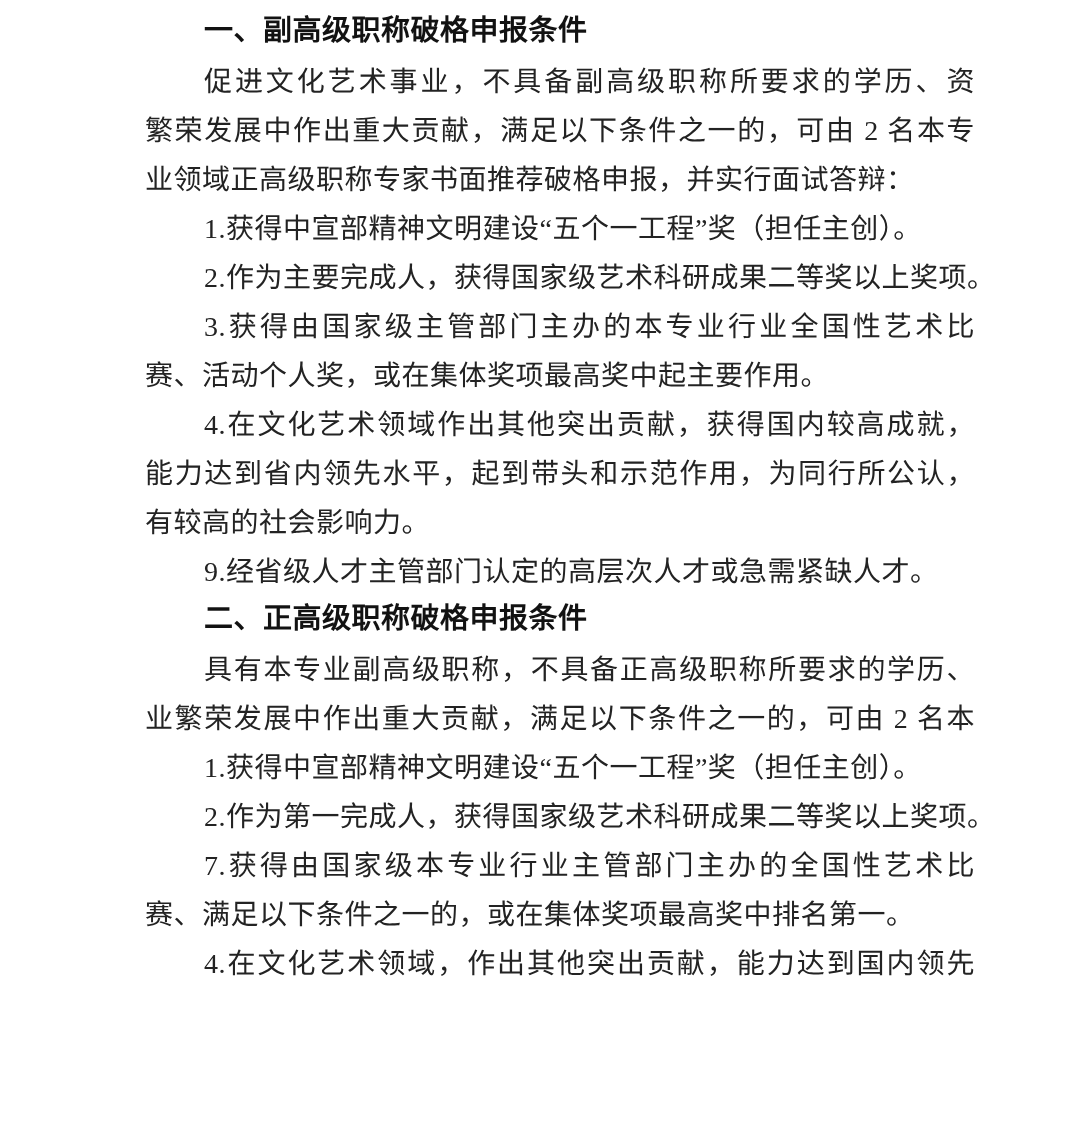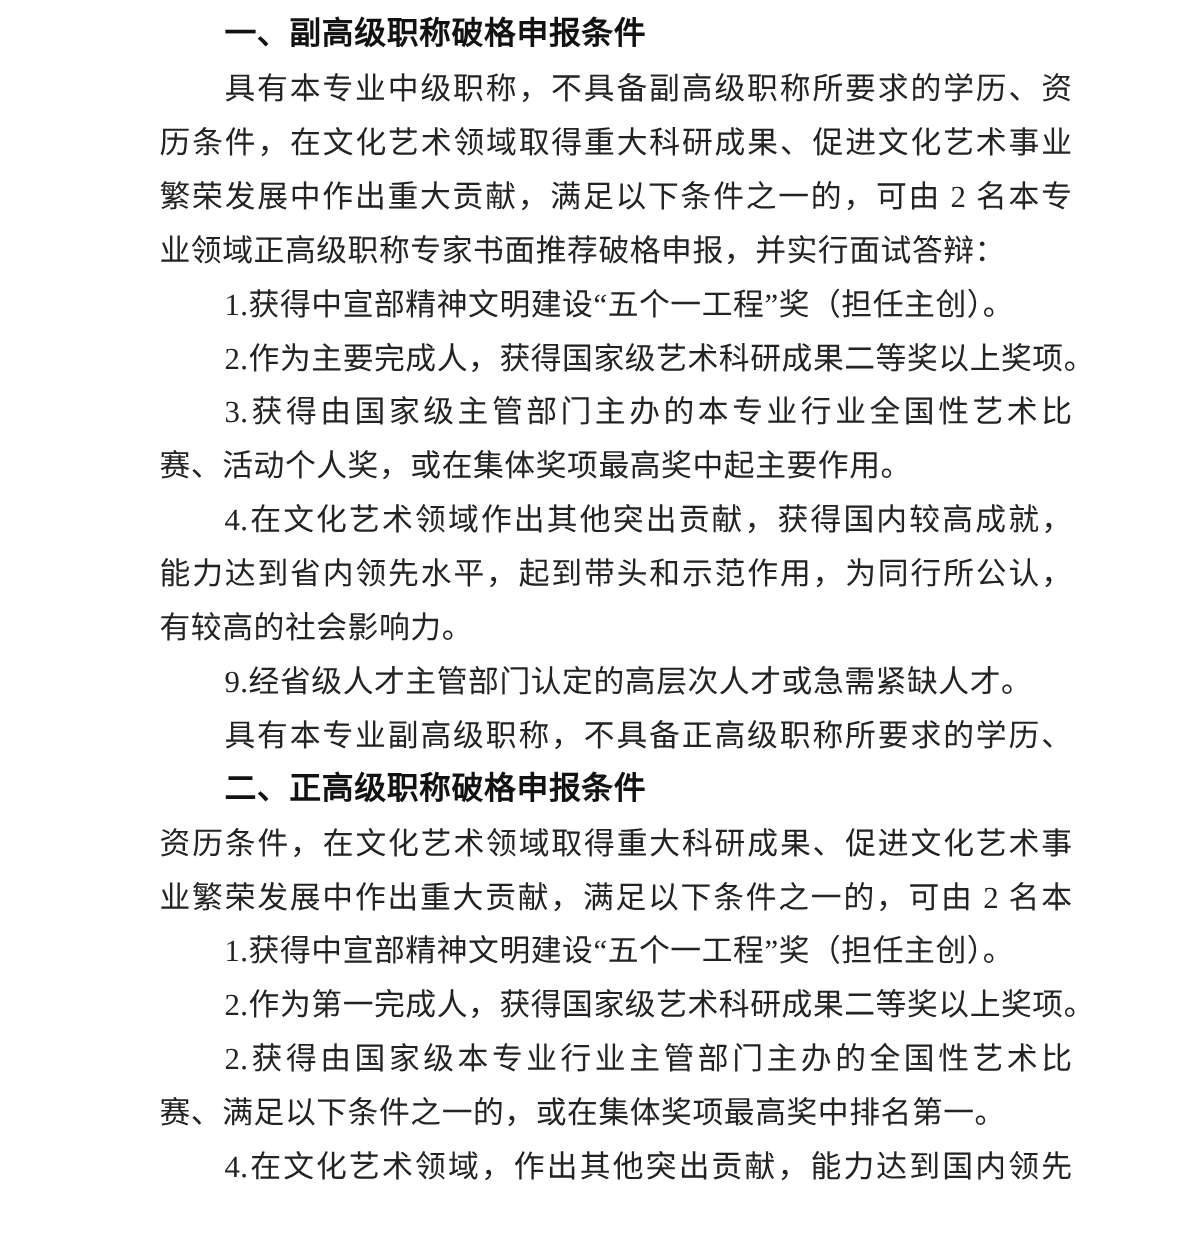--- a/index.html
+++ b/index.html
@@ -44,46 +44,44 @@
     font-size: 29px;
   }
 </style>
 </head>
 <body>
 
 <div class="page">
 
   <div class="line h ind">一、副高级职称破格申报条件</div>
 
-  <div class="line j ind">具有本专业中级职称，不具备副高级职称所要求的学历、资</div>
-  <div class="line j">历条件，在文化艺术领域取得重大科研成果、促进文化艺术事业</div>
+  <div class="line j ind">促进文化艺术事业，不具备副高级职称所要求的学历、资</div>
   <div class="line j">繁荣发展中作出重大贡献，满足以下条件之一的，可由 2 名本专</div>
   <div class="line">业领域正高级职称专家书面推荐破格申报，并实行面试答辩：</div>
 
   <div class="line ind">1.获得中宣部精神文明建设“五个一工程”奖（担任主创）。</div>
 
   <div class="line ind">2.作为主要完成人，获得国家级艺术科研成果二等奖以上奖项。</div>
 
   <div class="line j ind">3.获得由国家级主管部门主办的本专业行业全国性艺术比</div>
   <div class="line">赛、活动个人奖，或在集体奖项最高奖中起主要作用。</div>
 
   <div class="line j ind">4.在文化艺术领域作出其他突出贡献，获得国内较高成就，</div>
   <div class="line j">能力达到省内领先水平，起到带头和示范作用，为同行所公认，</div>
   <div class="line">有较高的社会影响力。</div>
 
   <div class="line ind">9.经省级人才主管部门认定的高层次人才或急需紧缺人才。</div>
 
+  <div class="line h ind">二、正高级职称破格申报条件</div>
+
   <div class="line j ind">具有本专业副高级职称，不具备正高级职称所要求的学历、</div>
-
-  <div class="line h ind">二、正高级职称破格申报条件</div>
-  <div class="line j">资历条件，在文化艺术领域取得重大科研成果、促进文化艺术事</div>
   <div class="line j">业繁荣发展中作出重大贡献，满足以下条件之一的，可由 2 名本</div>
 
   <div class="line ind">1.获得中宣部精神文明建设“五个一工程”奖（担任主创）。</div>
 
   <div class="line ind">2.作为第一完成人，获得国家级艺术科研成果二等奖以上奖项。</div>
 
-  <div class="line j ind">2.获得由国家级本专业行业主管部门主办的全国性艺术比</div>
+  <div class="line j ind">7.获得由国家级本专业行业主管部门主办的全国性艺术比</div>
   <div class="line">赛、满足以下条件之一的，或在集体奖项最高奖中排名第一。</div>
 
   <div class="line j ind">4.在文化艺术领域，作出其他突出贡献，能力达到国内领先</div>
 
 </div>
 
 </body></html>

